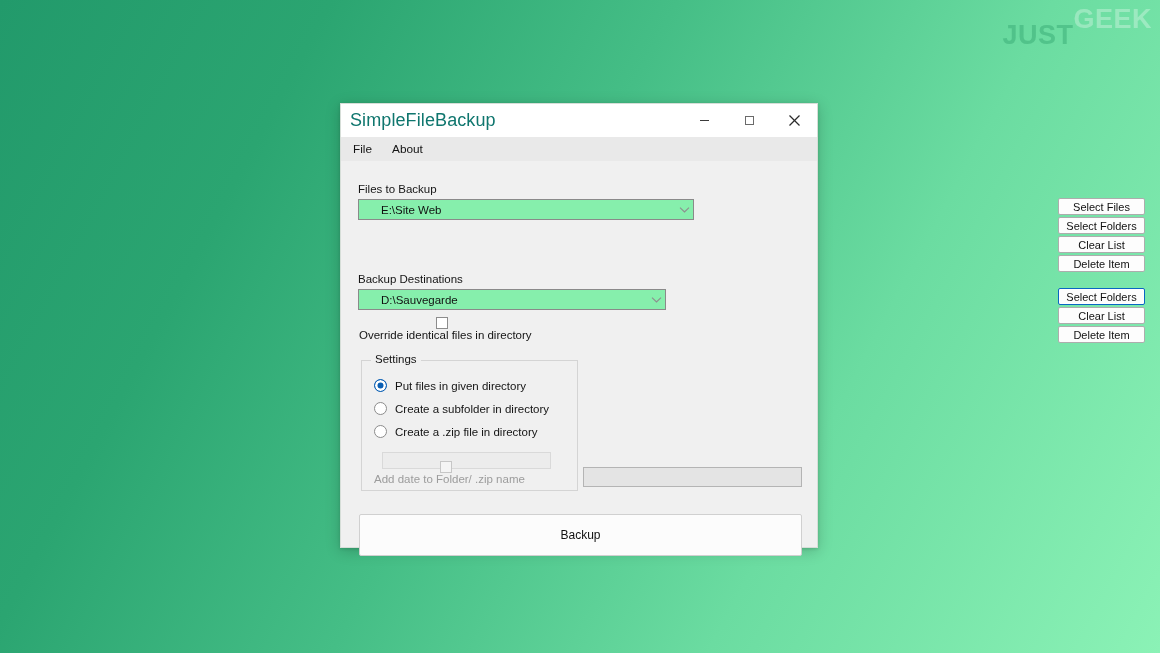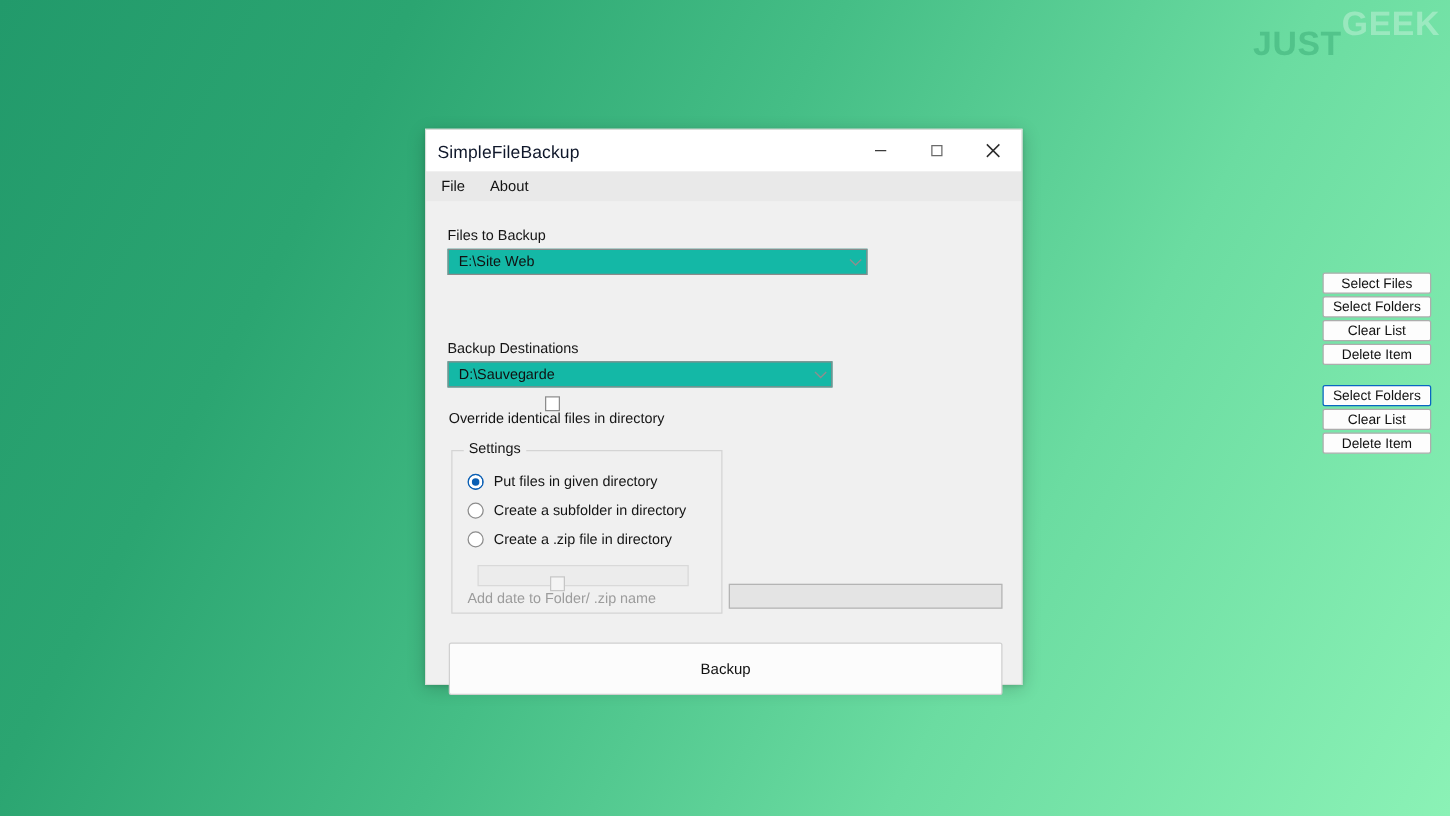--- a/index.html
+++ b/index.html
@@ -50,22 +50,22 @@
 
   
   #title-bar {
     height: 33px;
     background: #FFFFFF;
     display: flex;
     align-items: center;
     position: relative;
   }
   #window-title {
-    font-size: 14px;
-    color: #0f172a;
+    font-size: 18px;
+    color: #0f766e;
     padding-left: 9px;
     letter-spacing: 0.1px;
   }
   #window-controls {
     position: absolute;
     right: 0; top: 0; bottom: 0;
     display: flex;
     align-items: stretch;
   }
   .win-btn {
@@ -103,25 +103,25 @@
 
   .field-label {
     position: absolute;
     font-size: 11.5px;
     color: #141414;
   }
 
   .combo {
     position: absolute;
     height: 21px;
-    background: #14b8a6;
+    background: #86efac;
     border: 1px solid #8A8A8A;
     display: flex;
     align-items: center;
-    padding-left: 8px;
+    padding-left: 22px;
     font-size: 11.5px;
     color: #111;
     cursor: default;
   }
   .combo .combo-value { flex: 1; overflow: hidden; white-space: nowrap; }
   .combo .combo-arrow {
     width: 17px;
     display: flex;
     align-items: center;
     justify-content: center;
@@ -135,21 +135,20 @@
     background: #FDFDFD;
     border: 1px solid #ADADAD;
     border-radius: 2px;
     font-size: 11px;
     color: #111;
     display: flex;
     align-items: center;
     justify-content: center;
     cursor: default;
     font-family: "Liberation Sans", sans-serif;
-    margin-top: 20px;
   }
   .side-btn.focused {
     border: 1px solid #0A66C2;
     box-shadow: inset 0 0 0 1px #FFFFFF;
   }
 
   
   .cb-row {
     position: absolute;
     display: flex;

